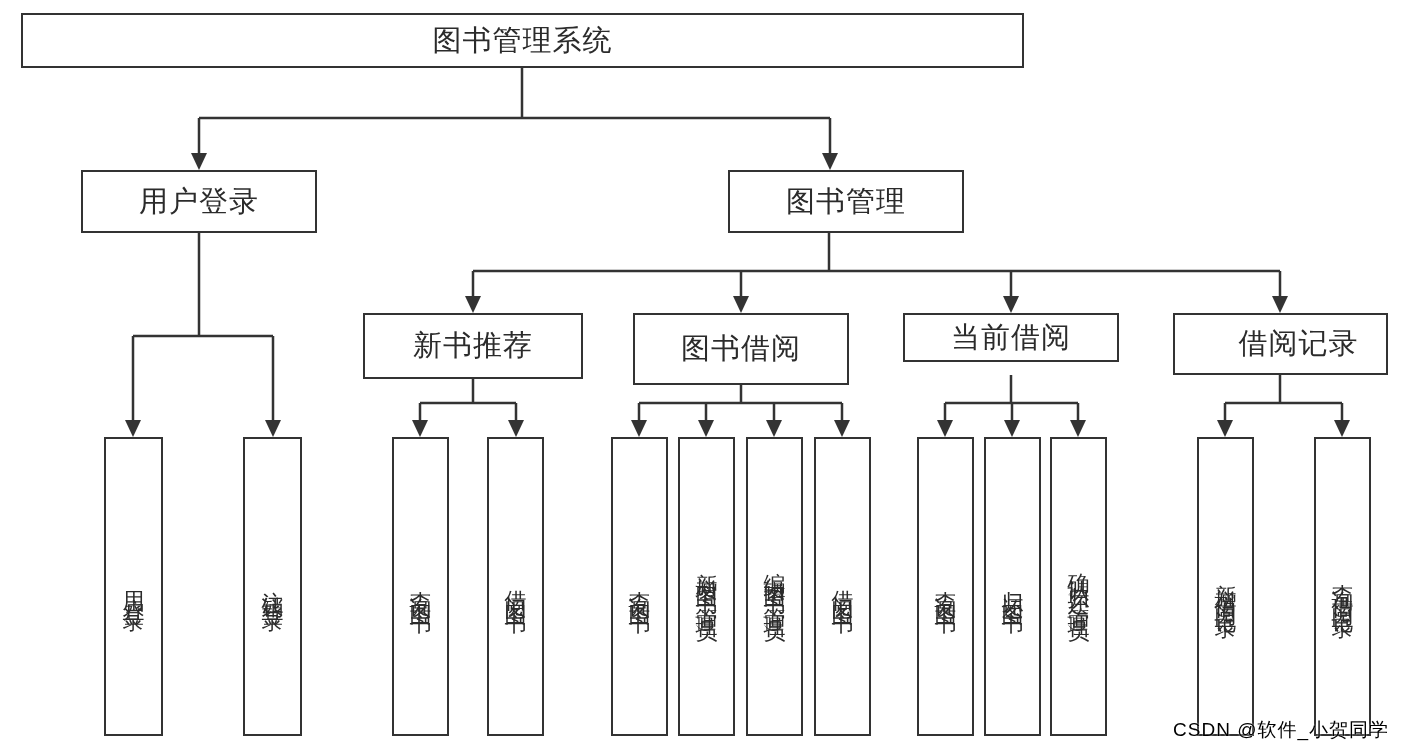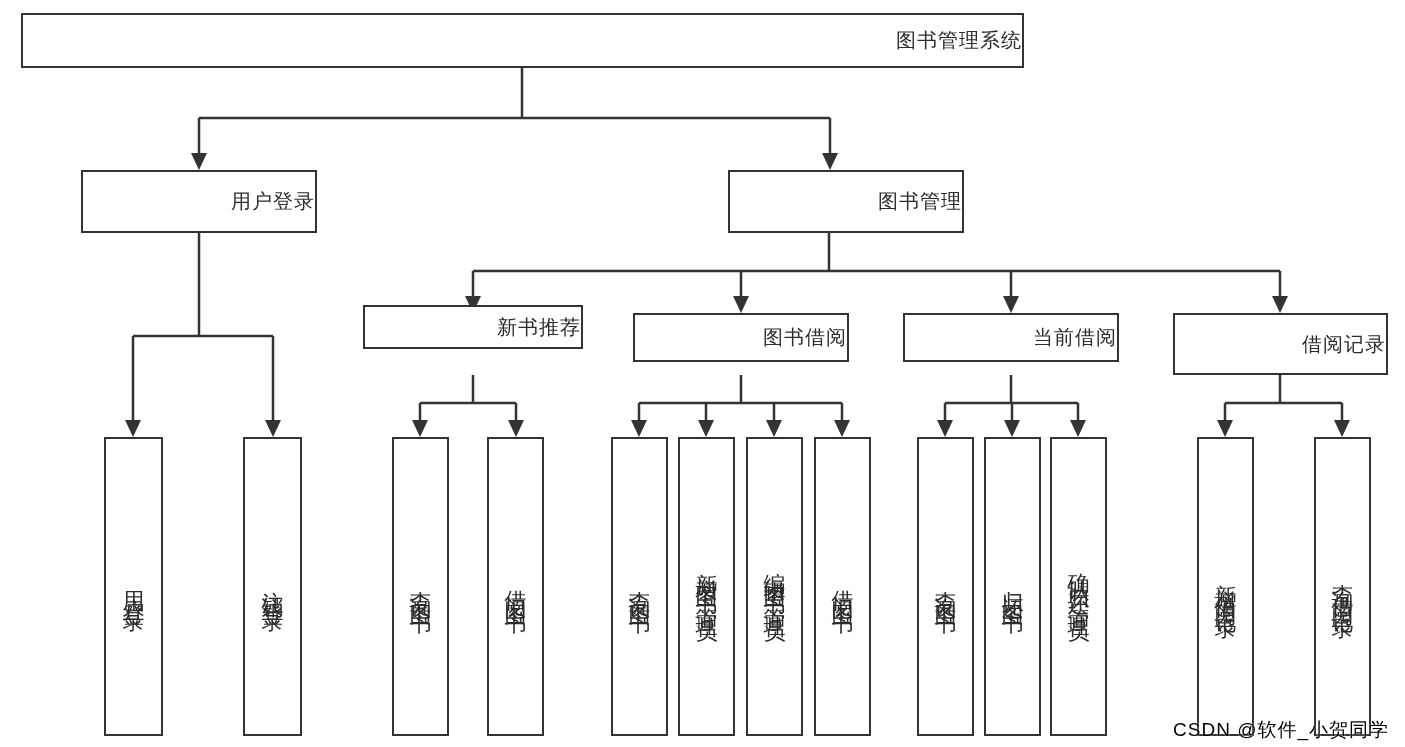--- a/index.html
+++ b/index.html
@@ -21,23 +21,22 @@
     position: absolute;
     box-sizing: border-box;
     background: #ffffff;
     border: 2px solid #333333;
     color: #2b2b2b;
     display: flex;
     align-items: center;
     justify-content: center;
   }
   .hbox {
-    font-size: 20px;
+    font-size: 29px;
     letter-spacing: 1px;
-    justify-content: flex-end;
   }
   .vbox {
     top: 437px;
     height: 299px;
     font-size: 22px;
   }
   .vbox .vtext {
     writing-mode: vertical-rl;
     text-orientation: mixed;
     letter-spacing: 7px;
@@ -103,24 +102,24 @@
     <span>图书管理系统</span>
   </div>
 
   <div class="box hbox" style="left:81px; top:170px; width:236px; height:63px;">
     <span>用户登录</span>
   </div>
   <div class="box hbox" style="left:711px; top:170px; width:236px; height:63px;margin-left:17px;">
     <span>图书管理</span>
   </div>
 
-  <div class="box hbox" style="left:363px; top:305px; width:220px; height:44px;">
+  <div class="box hbox" style="left:363px; top:313px; width:220px; height:66px;">
     <span>新书推荐</span>
   </div>
-  <div class="box hbox" style="left:633px; top:313px; width:216px; height:49px;">
+  <div class="box hbox" style="left:633px; top:313px; width:216px; height:72px;">
     <span>图书借阅</span>
   </div>
   <div class="box hbox" style="left:903px; top:313px; width:216px; height:49px;">
     <span>当前借阅</span>
   </div>
   <div class="box hbox" style="left:1173px; top:313px; width:215px; height:62px;padding-left:36px;">
     <span>借阅记录</span>
   </div>
 
   <div class="box vbox" style="left:104px; width:59px;">

